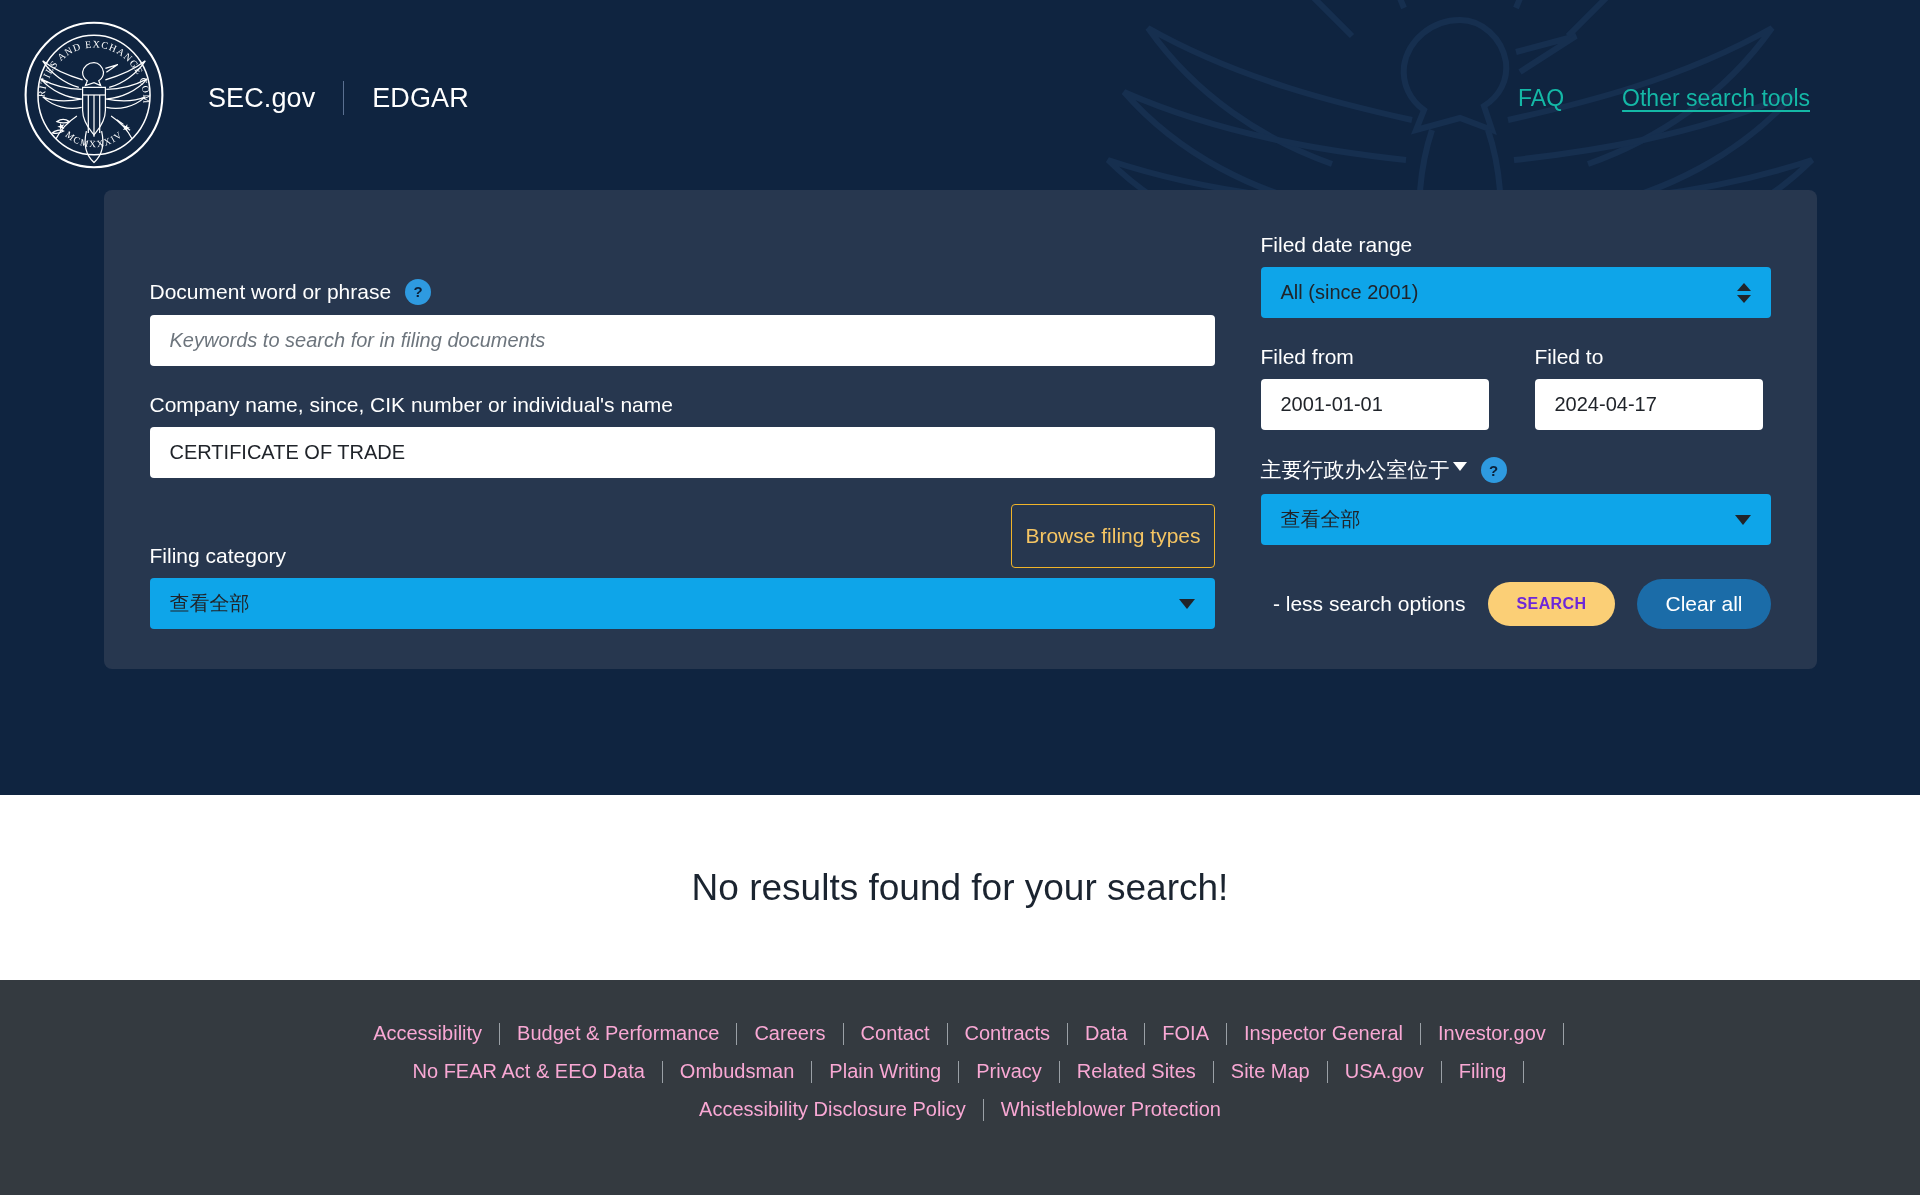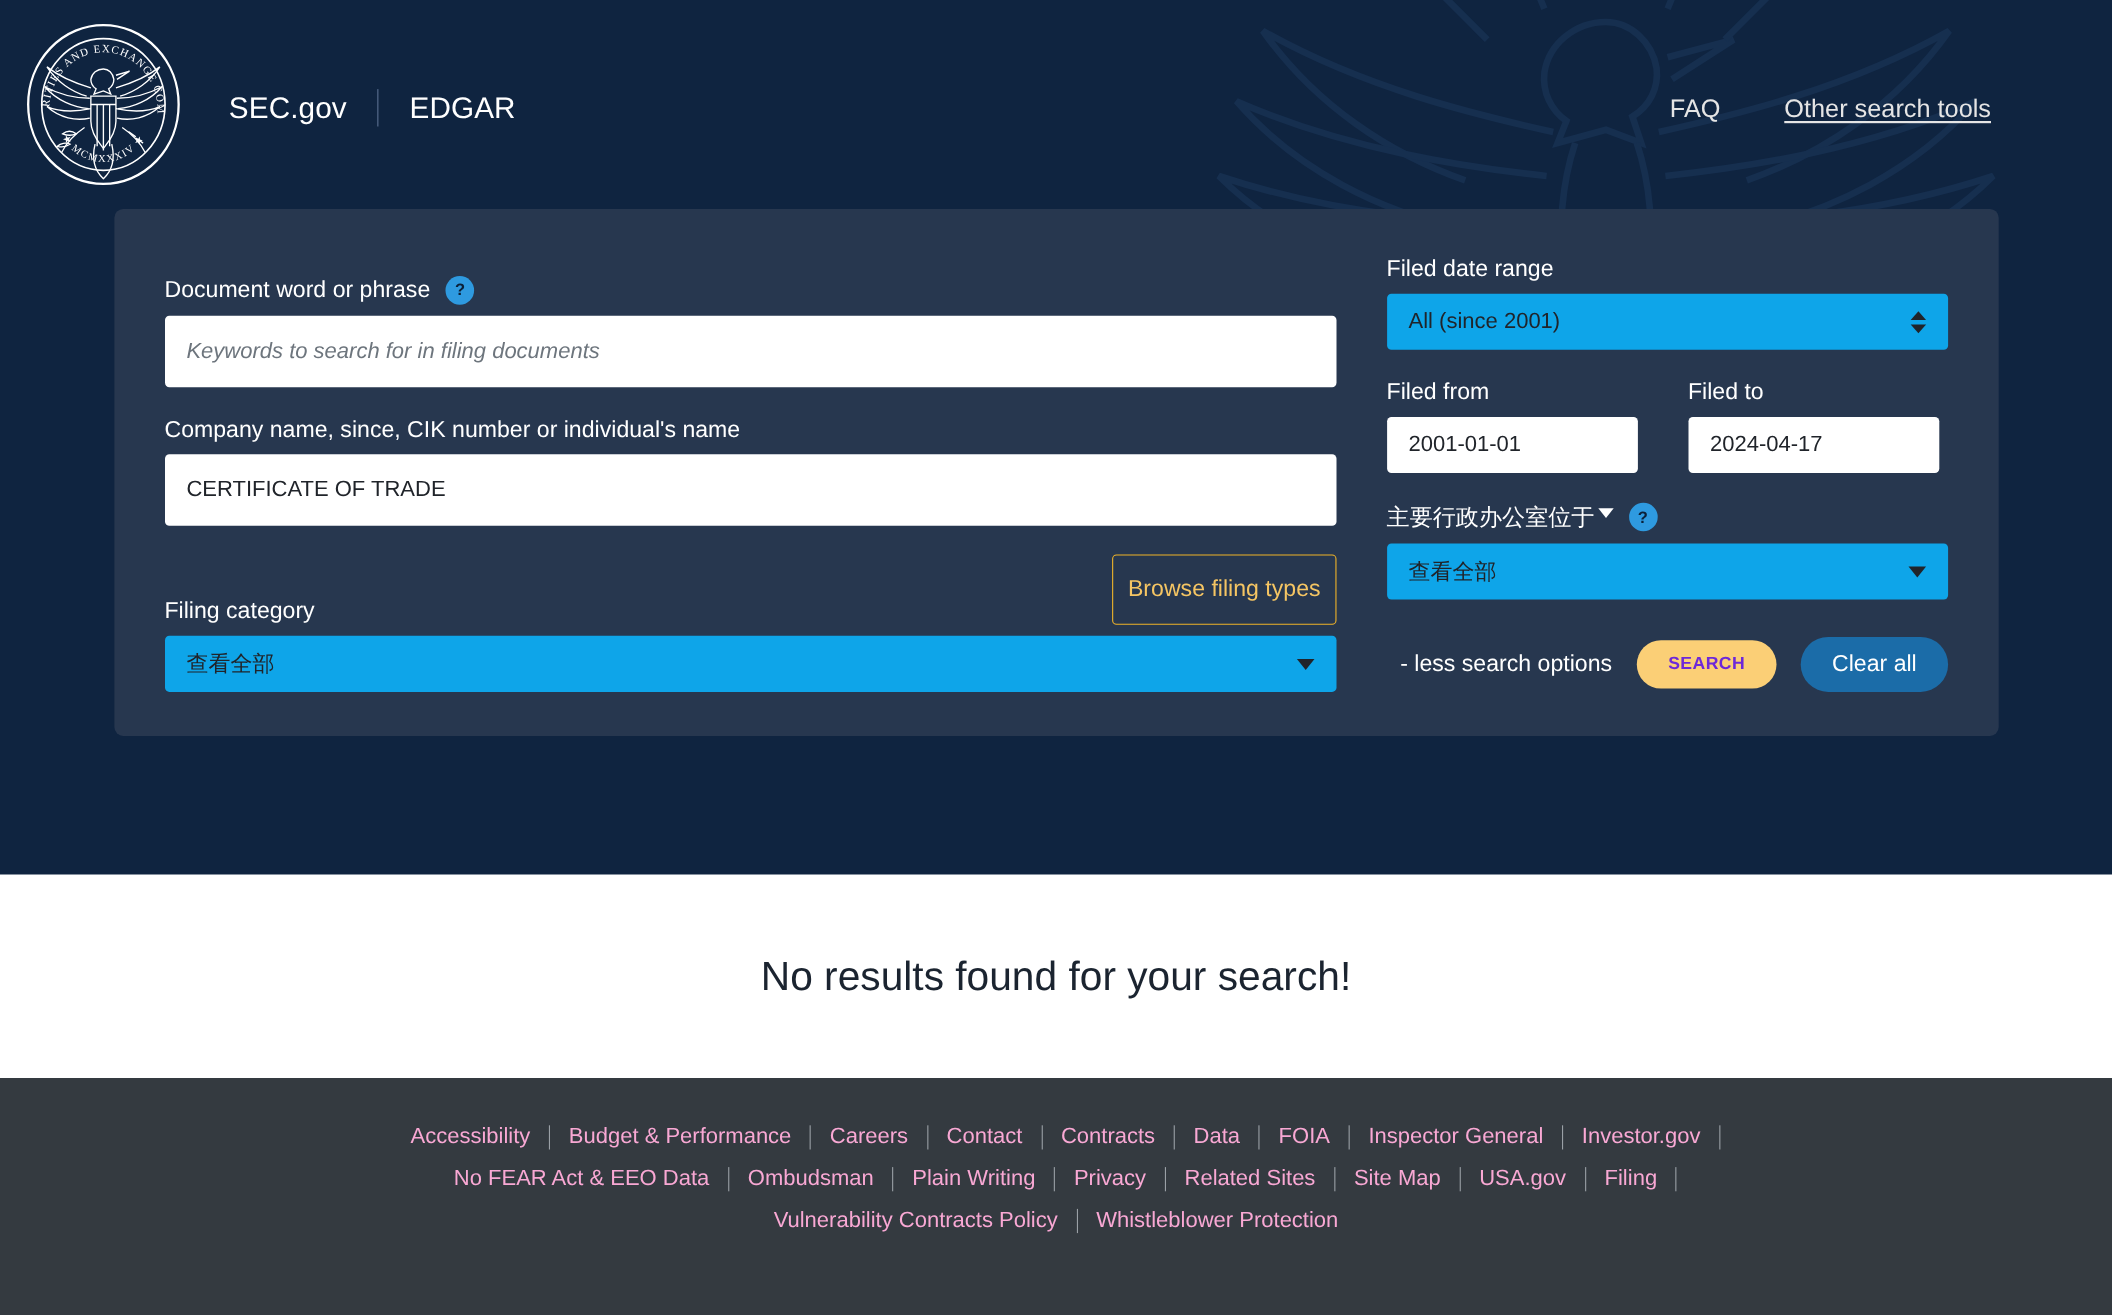--- a/index.html
+++ b/index.html
@@ -69,21 +69,21 @@
     margin: 0 28px;
   }
 
   .header-right {
     margin-left: auto;
     display: flex;
     align-items: center;
     margin-top: 6px;
   }
   .header-right a {
-    color: #e5e5e5;
+    color: #14b8a6;
     font-size: 23px;
     text-decoration: none;
     margin-left: 58px;
   }
   .header-right a.underlined { text-decoration: underline; text-underline-offset: 4px; }
 
   
   .panel {
     position: relative;
     z-index: 2;
@@ -126,21 +126,21 @@
     color: #0b2038;
     font-size: 15px;
     font-weight: bold;
     margin-left: 14px;
     cursor: pointer;
     flex: 0 0 auto;
   }
 
   .text-input {
     width: 100%;
-    height: 65px;
+    height: 51px;
     background: #ffffff;
     border: none;
     border-radius: 4px;
     font-family: "Liberation Sans", sans-serif;
     font-size: 20px;
     color: #20242a;
     padding: 0 20px;
     outline: none;
     display: block;
   }
@@ -544,17 +544,17 @@
       <a href="#">Related Sites</a>
       <span class="fsep"></span>
       <a href="#">Site Map</a>
       <span class="fsep"></span>
       <a href="#">USA.gov</a>
       <span class="fsep"></span>
       <a href="#">Filing</a>
       <span class="fsep"></span>
     </div>
   <div class="footer-row">
-      <a href="#">Vulnerability Contracts Policy</a>
+      <a href="#">Accessibility Disclosure Policy</a>
       <span class="fsep"></span>
       <a href="#">Whistleblower Protection</a>
     </div>
 </div>
 
 </body></html>

